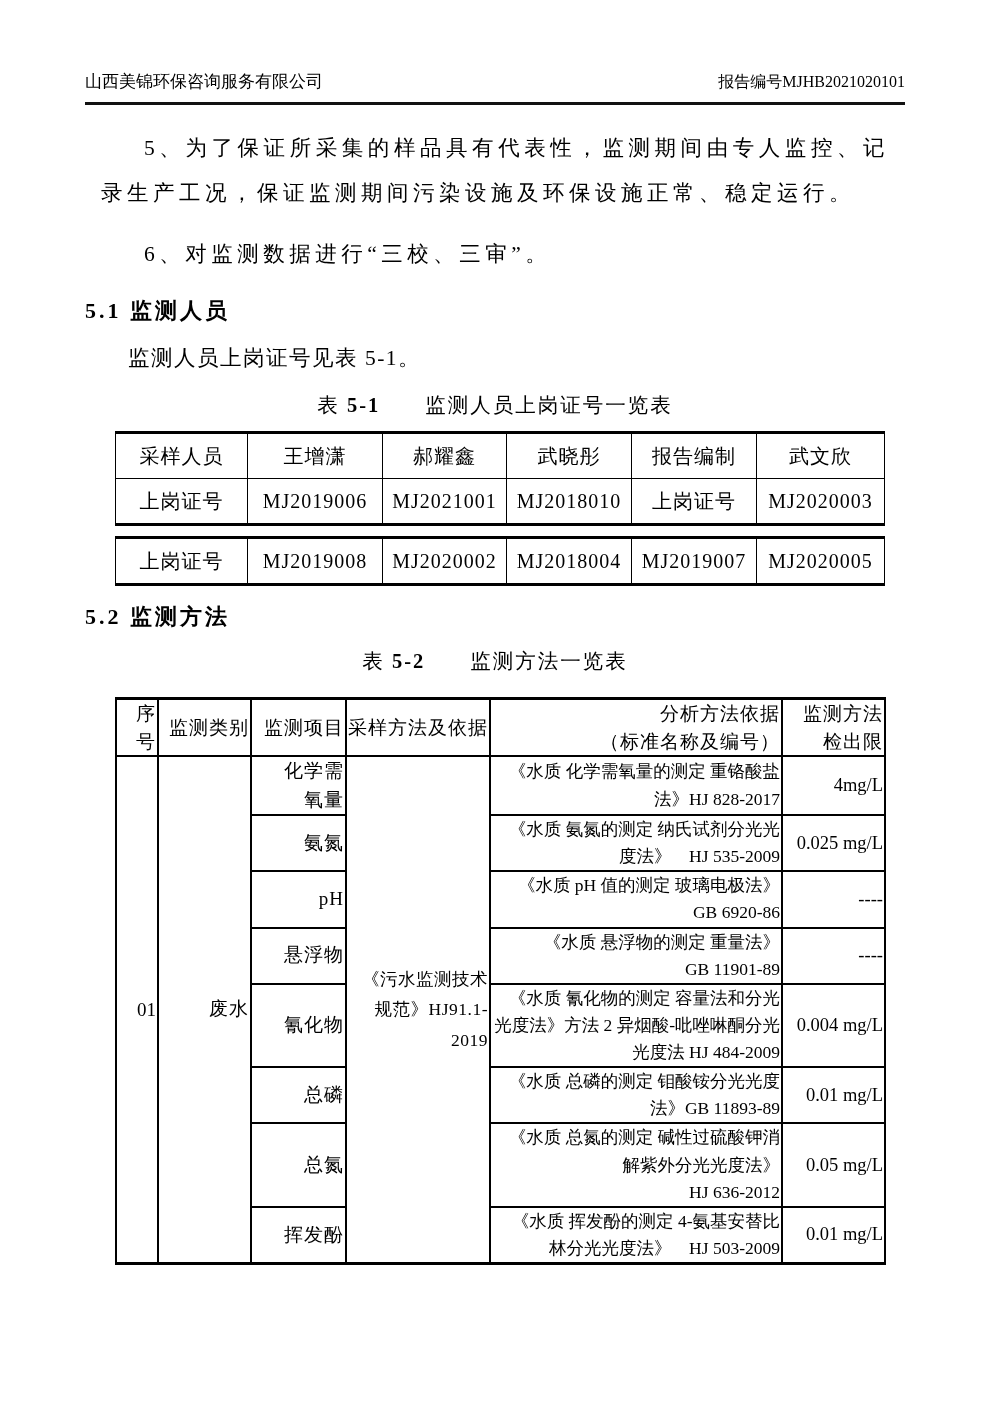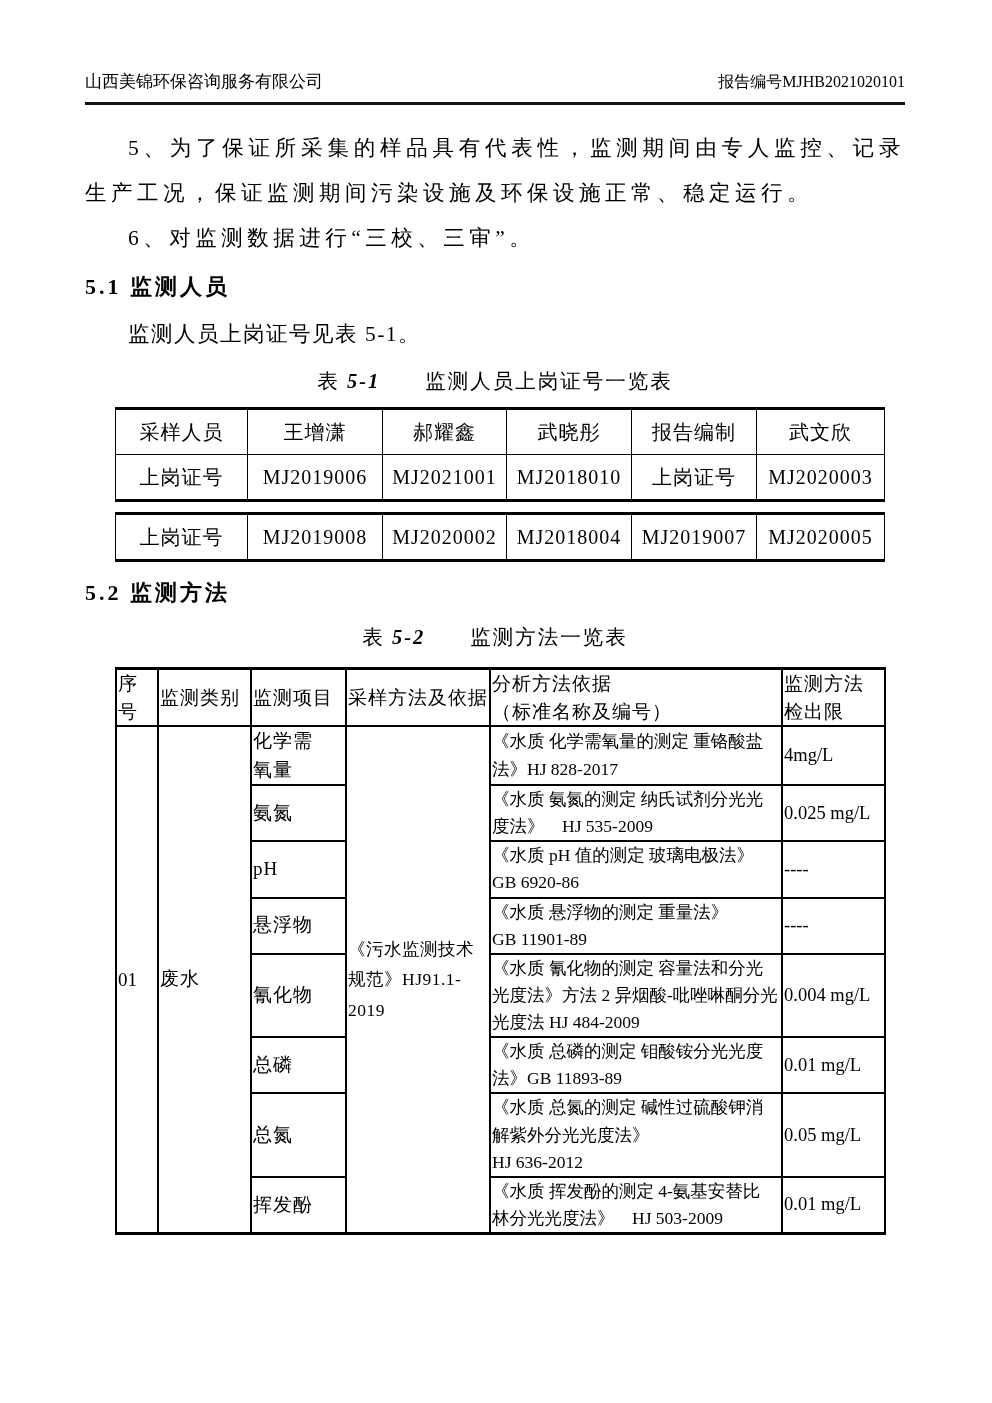--- a/index.html
+++ b/index.html
@@ -6,38 +6,38 @@
   .page {
     position:relative; width:992px; height:1280px; box-sizing:border-box;
     background:#ffffff; color:#000;
     font-family:"Liberation Serif","DejaVu Serif",serif;
     padding:70px 87px 0 85px; overflow:hidden;
   }
   .doc-header { display:flex; justify-content:space-between; align-items:flex-end; font-size:17px; }
   .doc-header .report-no { font-size:16px; }
   .header-rule { border:0; border-top:3px solid #121212; margin:9px 0 0 0; }
 
-  .para { font-size:21.5px; line-height:45px; letter-spacing:4.5px; text-align:justify; text-indent:2em; margin:0; }
+  .para { font-size:21.5px; line-height:45px; letter-spacing:4.5px; text-align:justify; text-indent:2em; margin:16px; }
   .p5 { margin-top:21px; }
   .p6 { margin-top:0; }
 
   .sec-heading { font-size:22px; font-weight:bold; letter-spacing:3px; margin:8px 0 0 0; line-height:36px; }
   .intro { font-size:21.5px; letter-spacing:1.5px; text-indent:2em; margin:8px 0 0 0; line-height:42px; }
 
   .caption { text-align:center; font-size:20.5px; letter-spacing:2px; margin:10px 0 0 0; line-height:32px; }
   .cap-word { margin-right:0.35em; }
-  .cap-num { font-weight:bold;font-style:italic; }
+  .cap-num { font-weight:bold; }
   .cap-gap { display:inline-block; width:2.2em; }
 
   table.t51 { border-collapse:collapse; table-layout:fixed; width:769px; margin:10px 0 0 30px;
     font-size:20px; text-align:center; border-top:3px solid #000000; border-bottom:3px solid #000; }
   .t51 td { border:1px solid #000; height:44px; padding:0 2px; letter-spacing:1px; overflow:hidden; }
 
-  table.t52 { border-collapse:collapse; table-layout:fixed; width:769px; margin:14px 0 0 30px;
-    font-size:19px; text-align:left; border-top:3px solid #000; border-bottom:3px solid #000; }
+  table.t52 { border-collapse:collapse; table-layout:fixed; width:769px; margin:20px 0 0 30px;
+    font-size:19px; text-align:right; border-top:3px solid #000; border-bottom:3px solid #000; }
   .t52 td { border:2px solid #000; padding:0 1px; vertical-align:middle; overflow:hidden; }
   .t52 .hdr { font-weight:normal; line-height:1.45; letter-spacing:1px; }
   .t52 .item { letter-spacing:1px; line-height:1.5; }
   .t52 .sampling { font-size:17.5px; line-height:1.75; letter-spacing:0.5px; }
   .t52 .method { font-size:17.5px; line-height:1.55; letter-spacing:0px; }
   .t52 .limit { font-size:18.5px; }
   .pre { white-space:pre-line; }
 </style>
 </head>
 <body>

